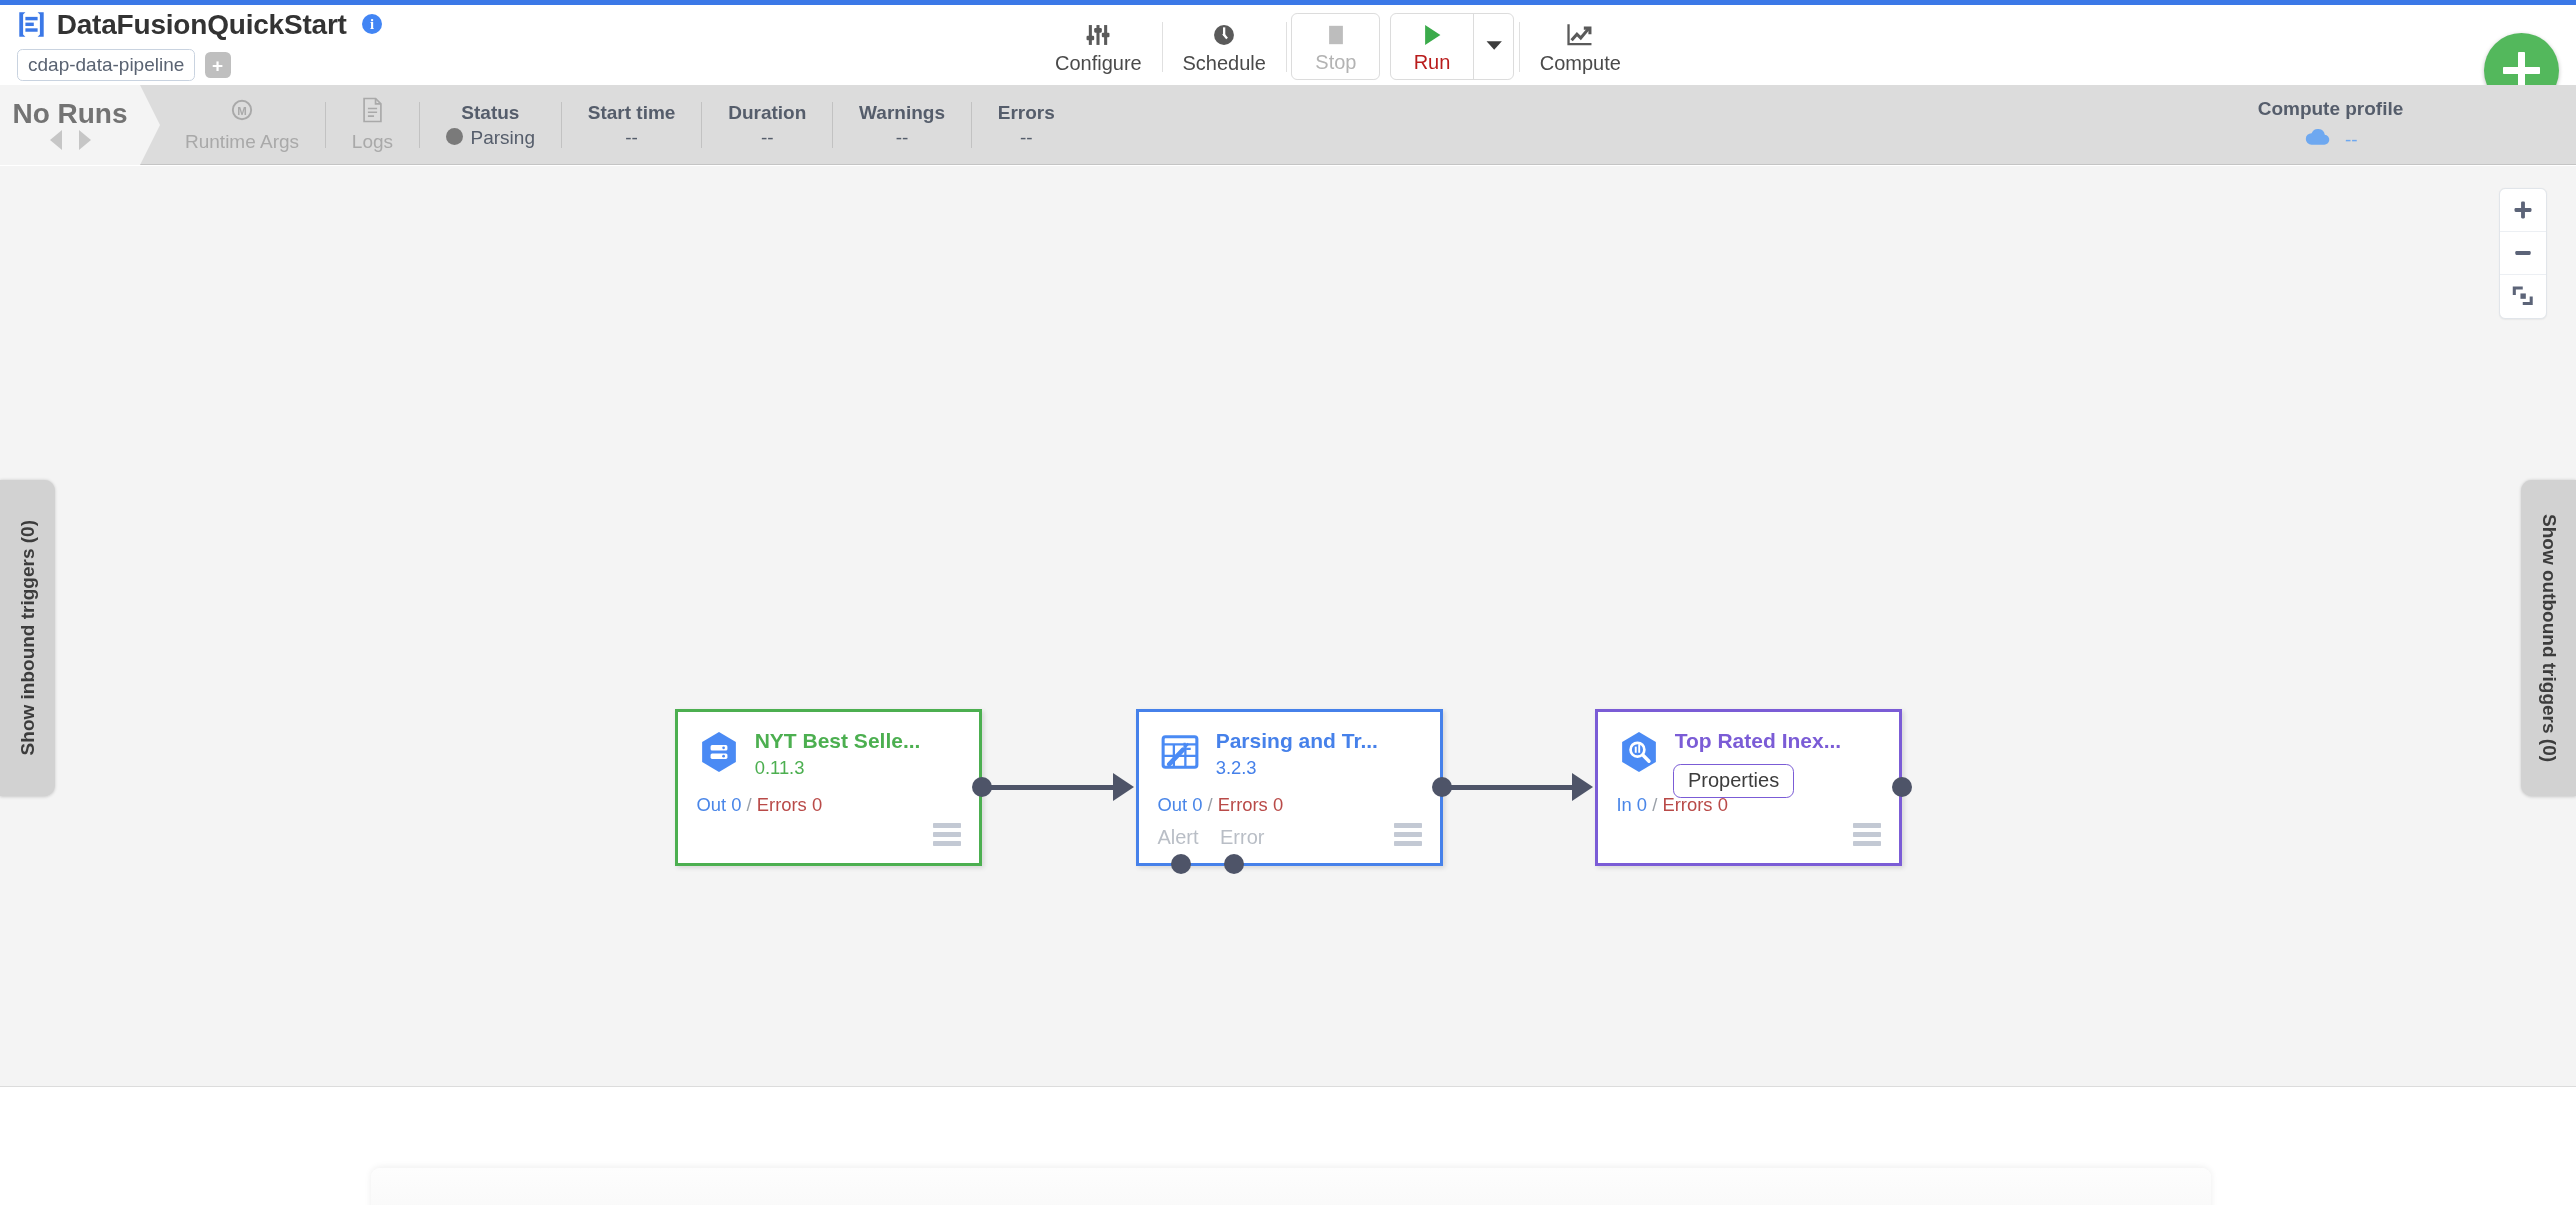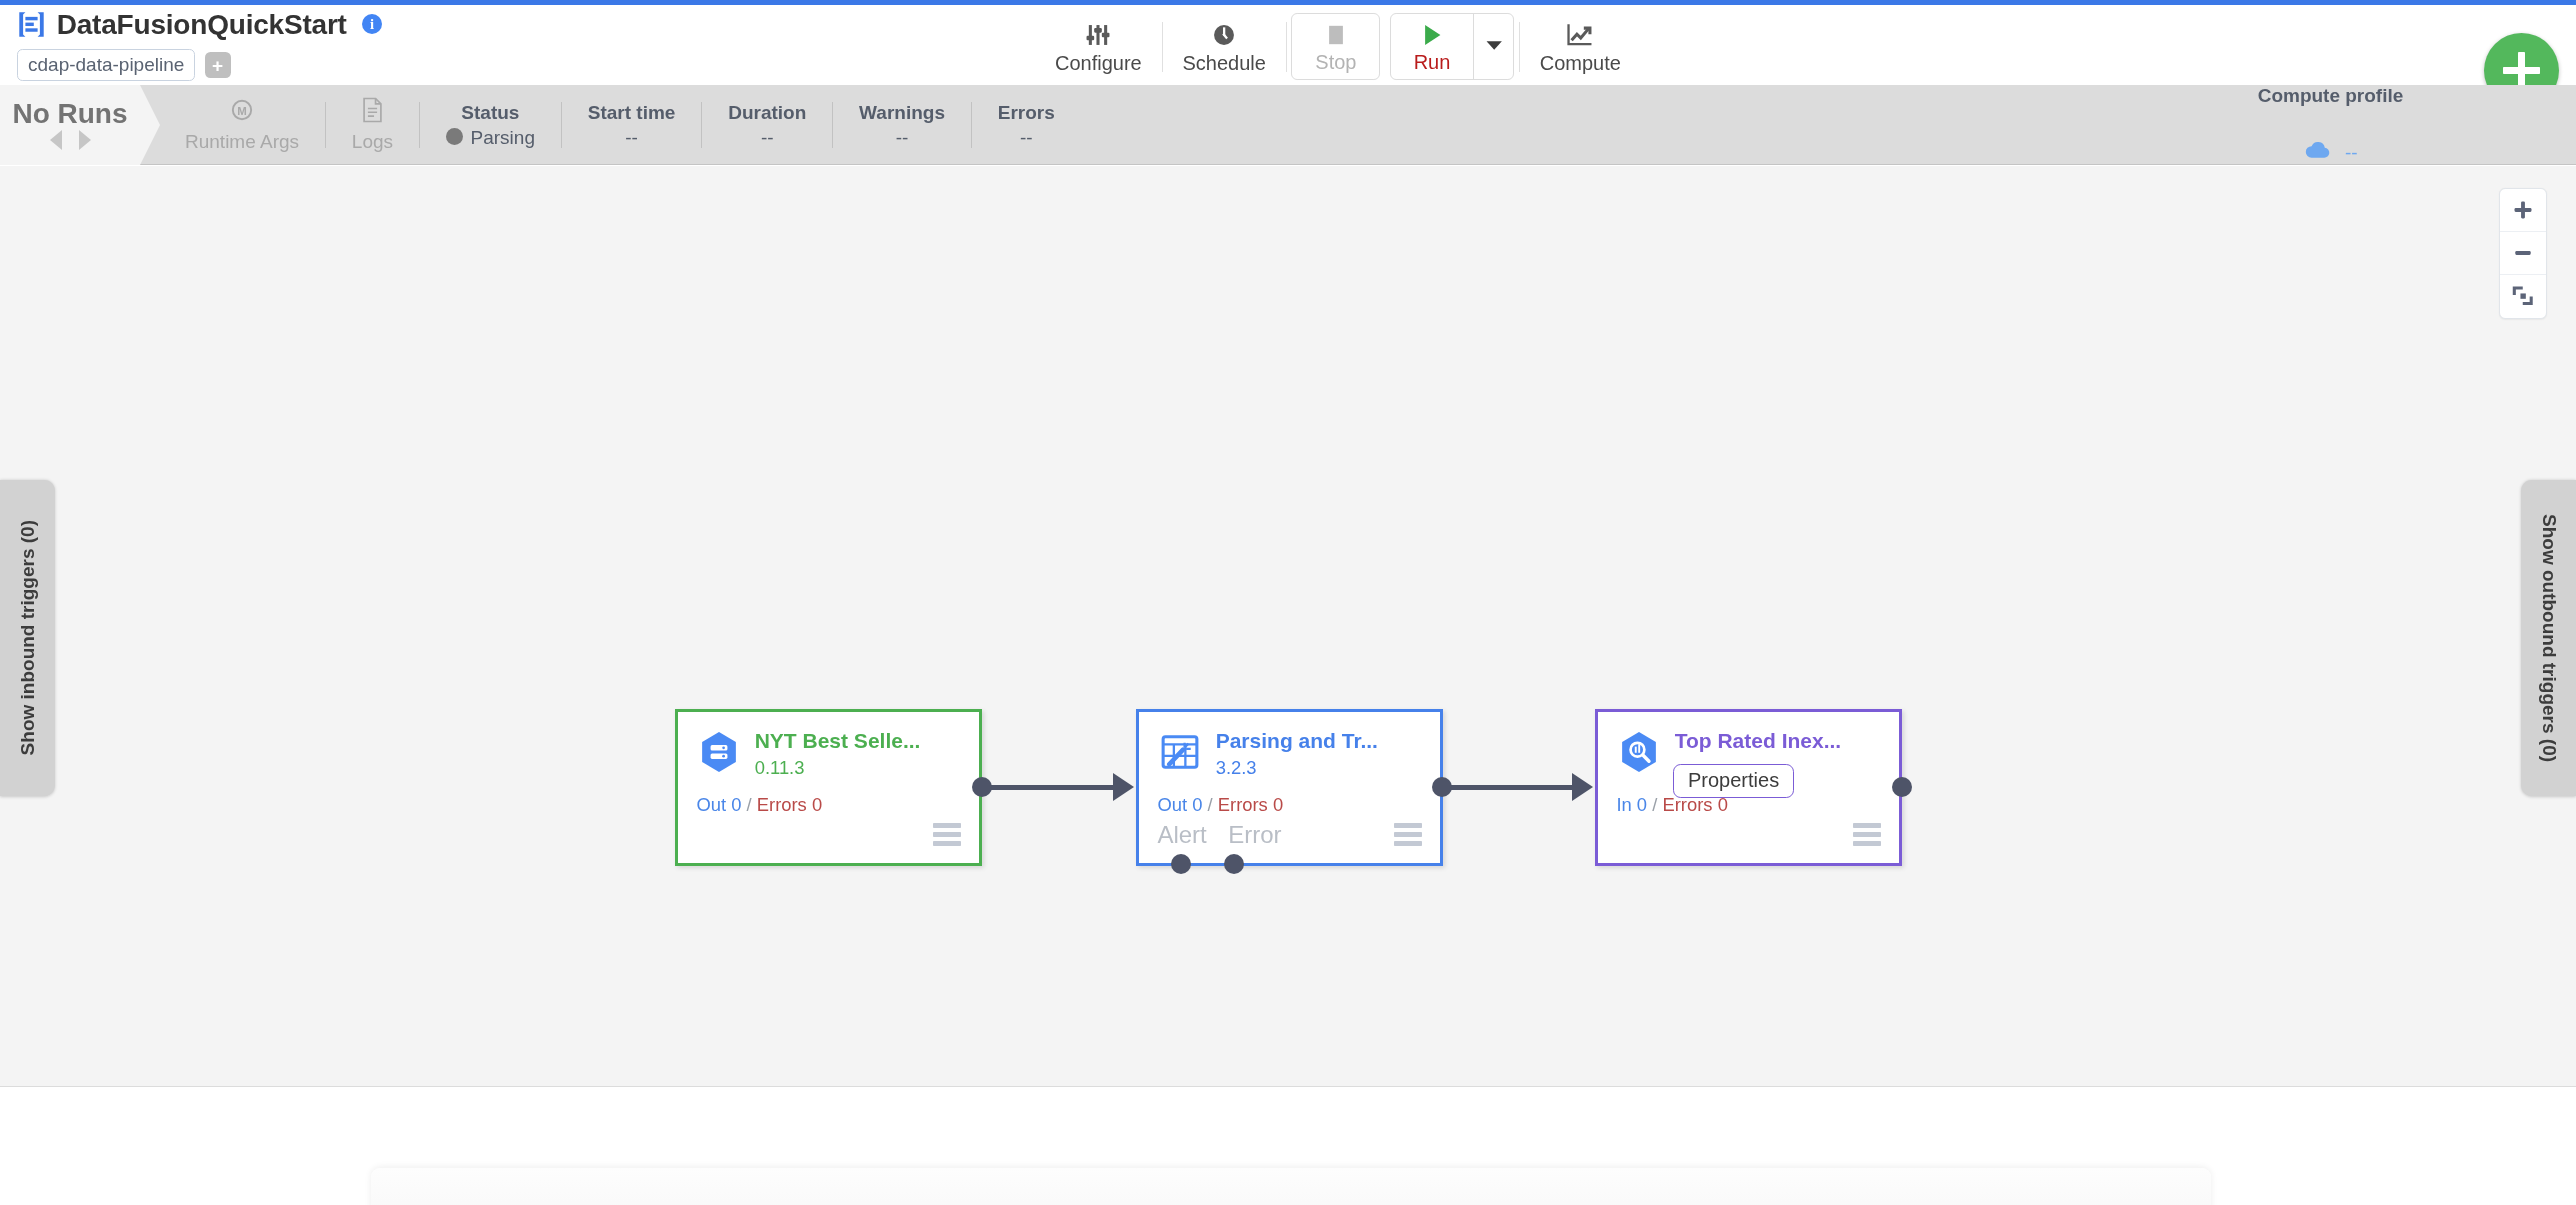--- a/index.html
+++ b/index.html
@@ -109,21 +109,21 @@
     padding: 0 26px; gap: 3.8px; min-width: 92px;
   }
   .st-item .st-head { font-size: 19px; font-weight: bold; color: #555d6b; line-height: 21.5px; }
   .st-item .st-val  { font-size: 19px; color: #555d6b; line-height: 21.5px; }
   .st-item.muted .st-head, .st-item.muted .st-val { color: #a9a9a9; }
   .st-sep { width: 0.8px; background: #c2c2c2; margin: 17px 0; }
   .dot-deployed { width: 17px; height: 17px; border-radius: 50%; background: #7a7a7a; display: inline-block; vertical-align: -1.5px; margin-right: 7.7px; }
 
   .compute {
     position: absolute; right: 0; top: 0; width: 491px; height: 80px;
-    display: flex; flex-direction: column; align-items: center; justify-content: space-between; gap: 8px;
+    display: flex; flex-direction: column; align-items: center; justify-content: center; gap: 8px;
   }
   .compute .c-head { font-size: 19px; font-weight: bold; color: #555d6b; line-height: 21.5px; }
   .compute .c-val { display: flex; align-items: center; gap: 10.7px; font-size: 19px; color: #6ea8f0; }
 
   
   .canvas {
     position: absolute; top: 166px; left: 0; width: 2576px; height: 921px;
     background: #f4f4f4; border-bottom: 0.8px solid #dcdcdc; overflow: hidden;
   }
 
@@ -160,21 +160,21 @@
   .node-ico { width: 46px; height: 46px; flex: 0 0 46px; }
   .node-title { font-size: 21px; font-weight: bold; line-height: 23px; }
   .node-ver { font-size: 18.4px; line-height: 23px; margin-top: 3.8px; }
   .n1 .node-title, .n1 .node-ver { color: #4caf50; }
   .n2 .node-title, .n2 .node-ver { color: #4681ea; }
   .n3 .node-title { color: #7b5cd6; }
 
   .node-metrics { position: absolute; left: 18.4px; bottom: 48px; font-size: 18.4px; color: #4a86e8; line-height: 21.5px; }
   .node-metrics .err { color: #b94a48; }
   .node-metrics .sl { color: #9aa0a8; }
-  .node-ports { position: absolute; left: 18.4px; bottom: 14px; display: flex; gap: 21.5px; font-size: 24px; color: #b9bec6; }
+  .node-ports { position: absolute; left: 18.4px; bottom: 14px; display: flex; gap: 21.5px; font-size: 20px; color: #b9bec6; }
 
   .hamburger { position: absolute; right: 18.4px; bottom: 17px; width: 28px; }
   .hamburger i { display: block; height: 4.6px; background: #c3c9d4; border-radius: 0.8px; margin-bottom: 4.6px; }
   .hamburger i:last-child { margin-bottom: 0; }
 
   .tooltip-props {
     position: absolute; left: 75px; top: 52px; border: 1.5px solid #7b5cd6; border-radius: 7.7px;
     background: #fff; padding: 3.1px 14px 4.6px; font-size: 20px; color: #3c3c3c; line-height: 24.5px;
   }
 

